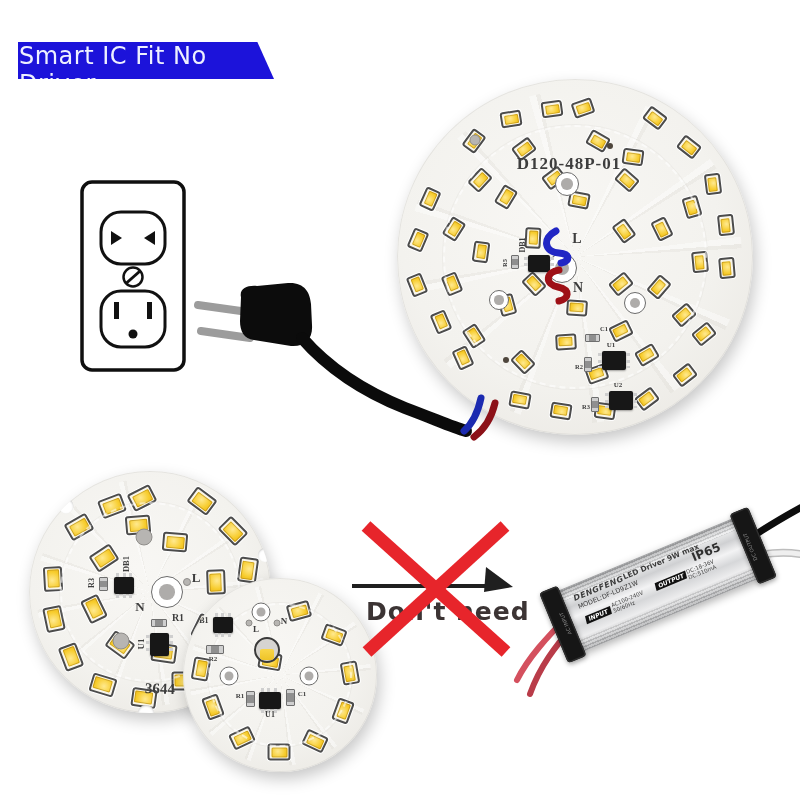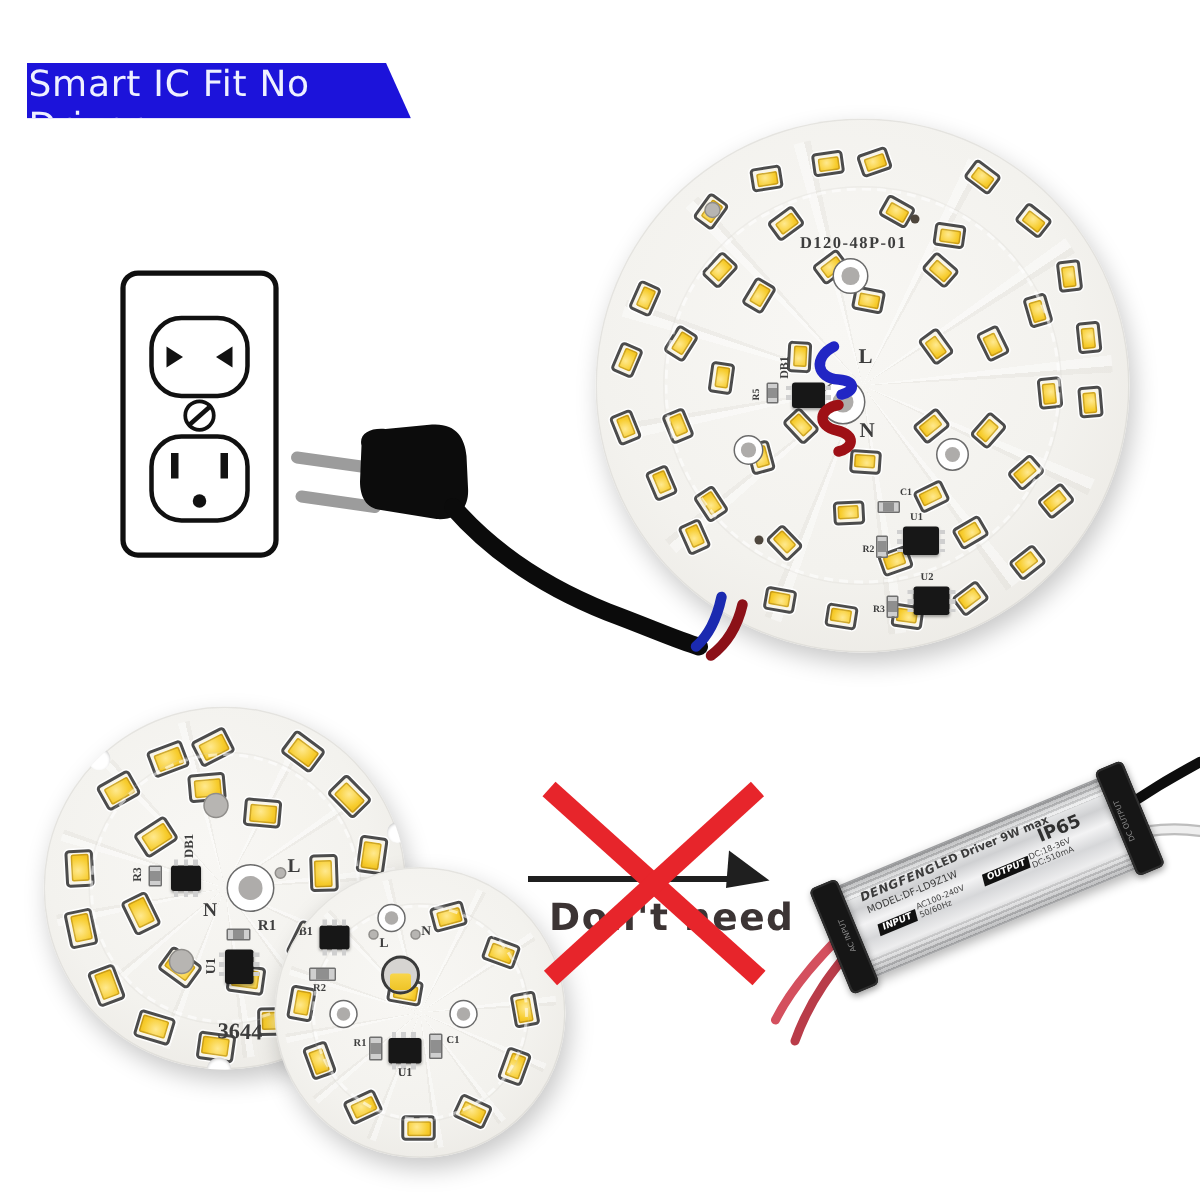--- a/index.html
+++ b/index.html
@@ -96,21 +96,21 @@
     <polygon points="155,231 155,245 144,238" fill="#111111"></polygon>
     <circle cx="133" cy="277" r="9.5" fill="#ffffff" stroke="#111111" stroke-width="2.5"></circle>
     <line x1="126.5" y1="283" x2="139.5" y2="271.5" stroke="#111111" stroke-width="3"></line>
     <rect x="101" y="291" width="64" height="56" rx="20" fill="#ffffff" stroke="#111111" stroke-width="3"></rect>
     <rect x="114" y="302" width="5" height="17" fill="#111111"></rect>
     <rect x="147" y="302" width="5" height="17" fill="#111111"></rect>
     <circle cx="133" cy="334" r="4.5" fill="#111111"></circle>
   </svg>
 
   <div class="board" id="board-large" style="left:397px;top:79px;width:356px;height:356px;z-index:2;">
-    <div class="silk" style="left:172px;top:84px;font-size:11px;letter-spacing:1px">D120-48P-01</div>
+    <div class="silk" style="left:172px;top:84px;font-size:17px;letter-spacing:1px">D120-48P-01</div>
     <div class="hole" style="left:170px;top:105px;width:24px;height:24px"></div>
     <div class="dotd" style="left:213px;top:67px;width:6px;height:6px"></div>
     <div class="dotg" style="left:78px;top:61px;width:11px;height:11px"></div>
     <div class="hole" style="left:165px;top:189px;width:30px;height:30px"></div>
     <div class="hole" style="left:102px;top:221px;width:20px;height:20px"></div>
     <div class="hole" style="left:238px;top:224px;width:22px;height:22px"></div>
     <div class="ic pins-lr" style="left:131px;top:176px;width:22px;height:17px"></div>
     <div class="silk rot" style="left:126px;top:166px;font-size:8px">DB1</div>
     <div class="res res-v" style="left:114px;top:176px;width:8px;height:14px"></div>
     <div class="silk rot" style="left:108px;top:184px;font-size:6.5px">R5</div>

